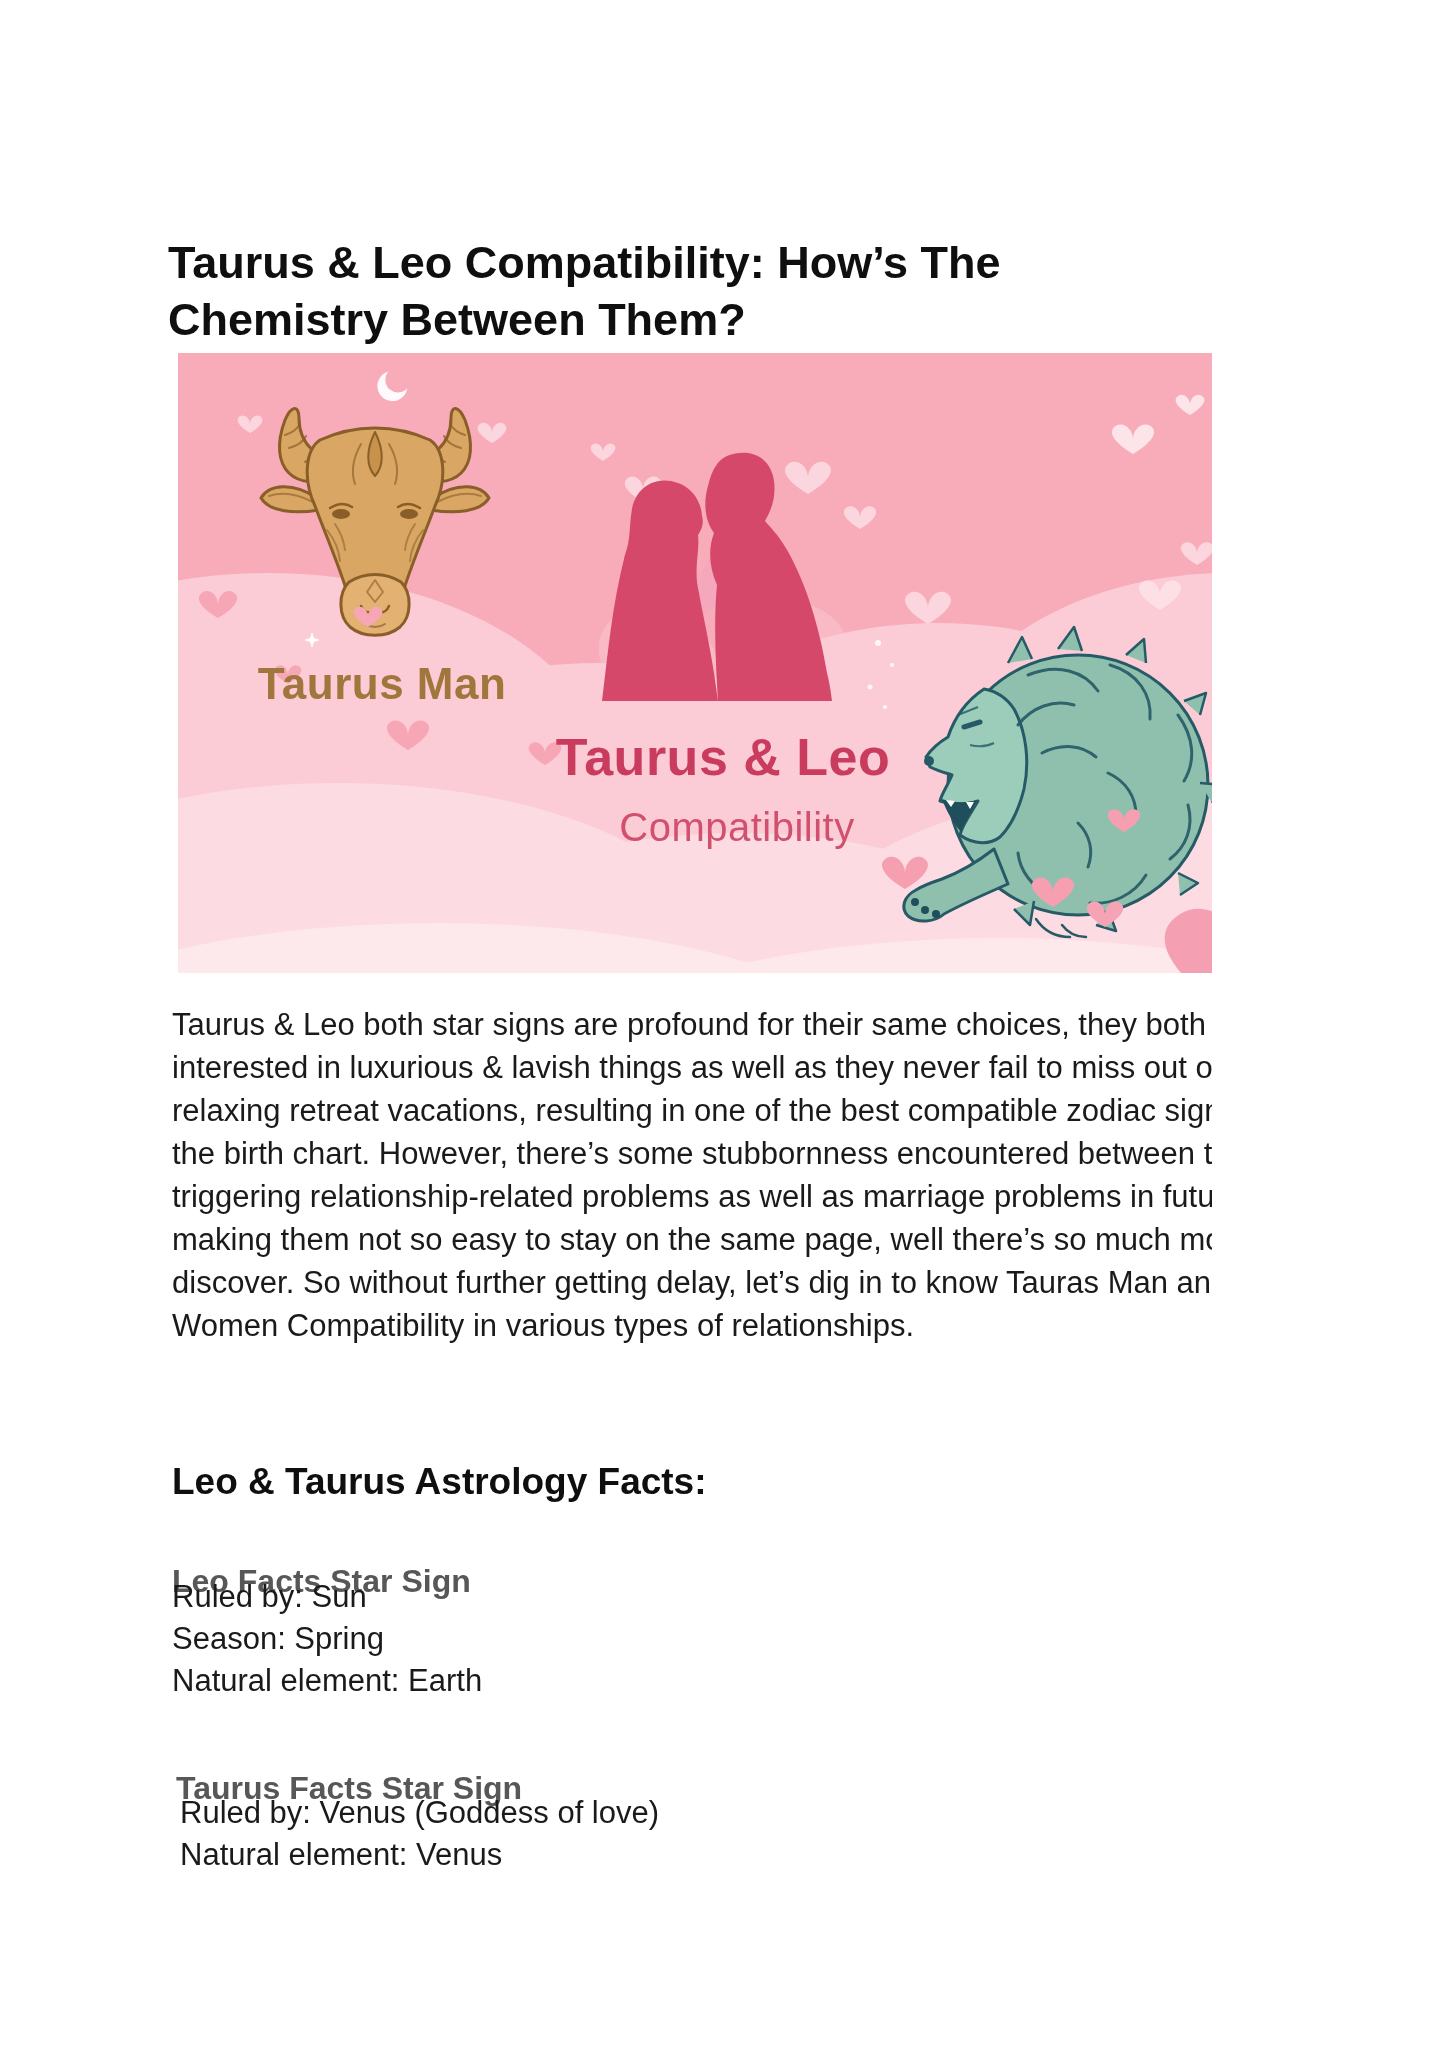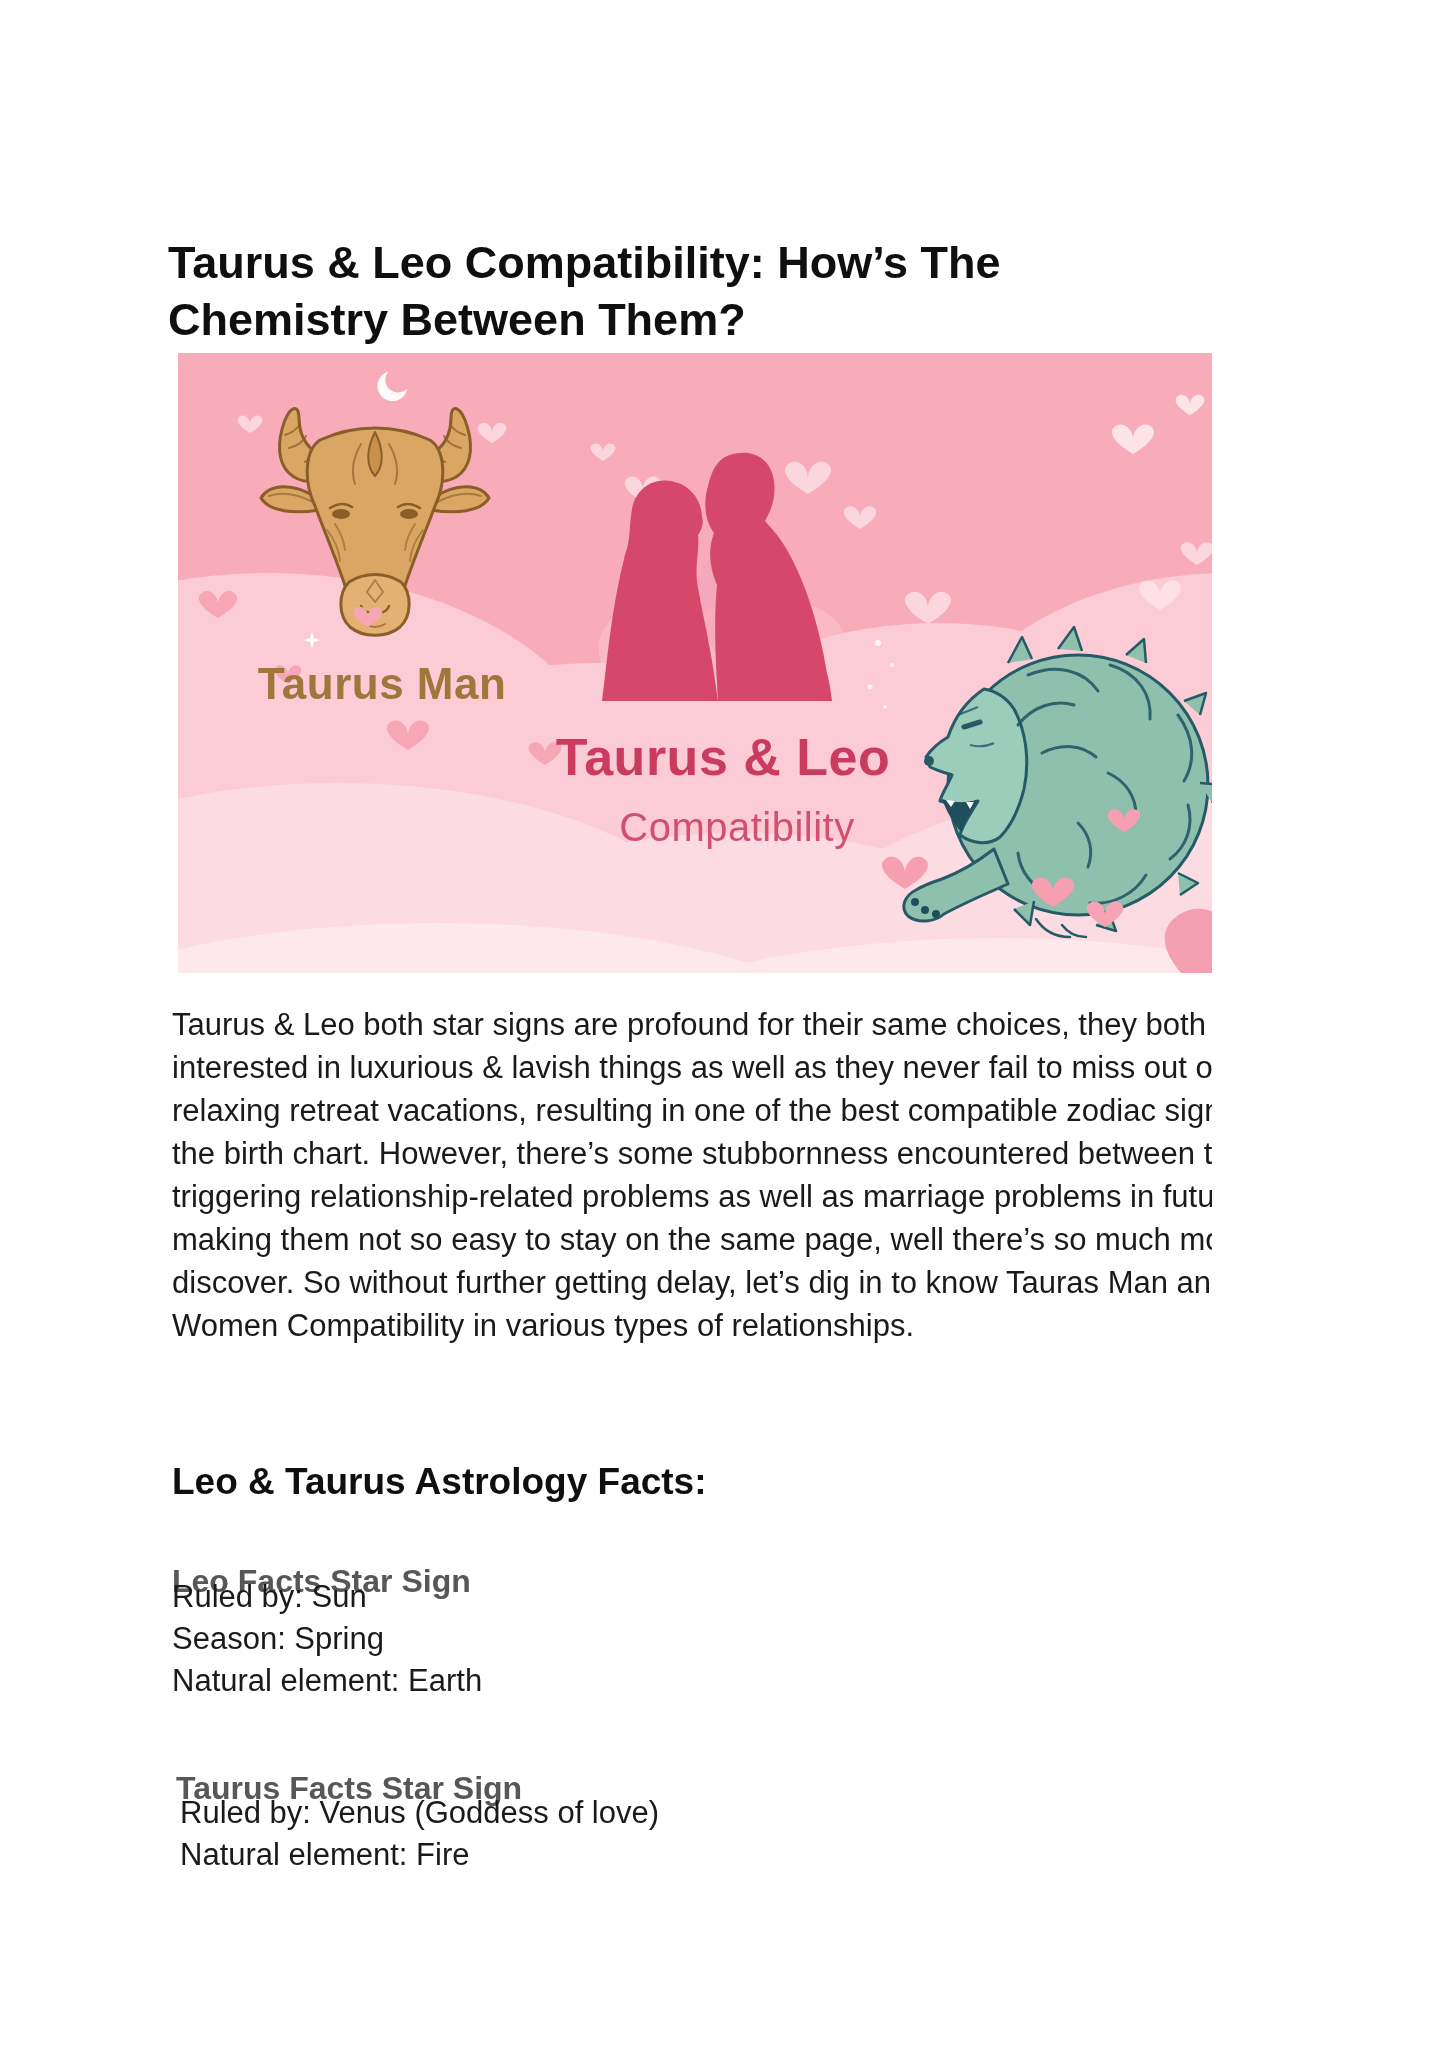--- a/index.html
+++ b/index.html
@@ -182,16 +182,16 @@
   <h3 class="abs sub-heading" id="subheading-leo">Leo Facts Star Sign</h3>
   <div class="abs facts" id="facts-leo">
     <div>Ruled by: Sun</div>
     <div>Season: Spring</div>
     <div>Natural element: Earth</div>
   </div>
 
   <h3 class="abs sub-heading" id="subheading-taurus">Taurus Facts Star Sign</h3>
   <div class="abs facts" id="facts-taurus">
     <div>Ruled by: Venus (Goddess of love)</div>
-    <div>Natural element: Fire</div>
+    <div>Natural element: Venus</div>
   </div>
 
 </div>
 
 </body></html>

